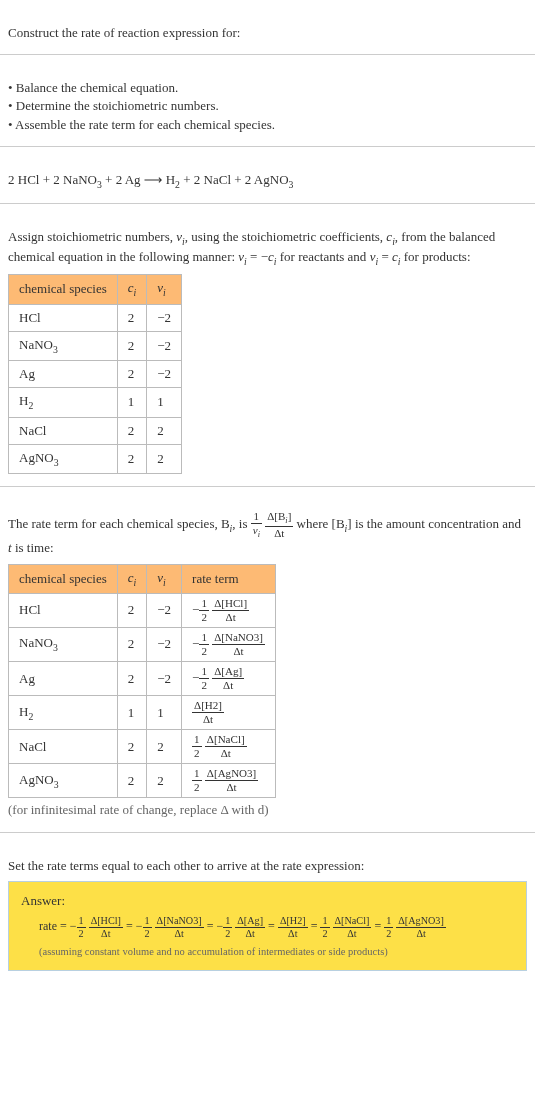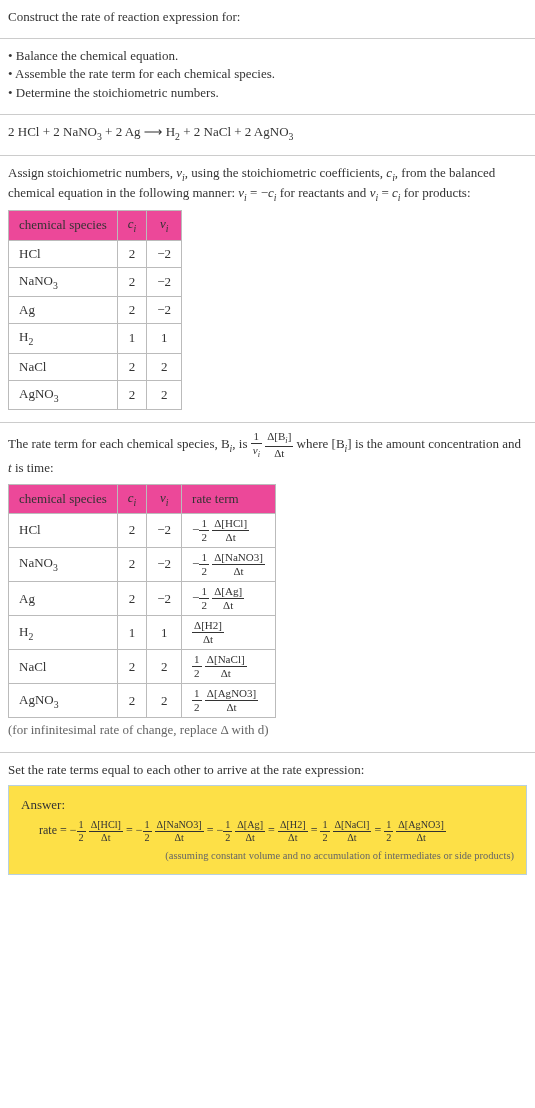--- a/index.html
+++ b/index.html
@@ -6,20 +6,21 @@
     body {
       font-family: Georgia, 'Times New Roman', serif;
       background: #fff;
       color: #333;
       width: 535px;
       font-size: 13px;
       line-height: 1.4;
     }
     .section {
       padding: 8px 8px 12px 8px;
+      margin-top: 16px;
     }
     hr {
       border: none;
       border-top: 1px solid #ccc;
       margin: 0;
     }
     .sub { font-size: 0.75em; vertical-align: sub; }
     .ital { font-style: italic; }
     .arrow { font-family: sans-serif; }
     table {
@@ -28,23 +29,23 @@
       font-size: 13px;
     }
     th, td {
       border: 1px solid #bbb;
       padding: 4px 10px;
       text-align: left;
       white-space: nowrap;
     }
     th {
       font-weight: normal;
-      background: #ec4899;
-    }
-    .center { text-align: center; }
+      background: #fdba74;
+    }
+    .center { }
     .frac {
       display: inline-block;
       vertical-align: middle;
       text-align: center;
       font-size: 0.85em;
       line-height: 1;
     }
     .frac .num {
       display: block;
       border-bottom: 1px solid #333;
@@ -71,35 +72,34 @@
     .rate-line {
       font-size: 12px;
       white-space: nowrap;
       padding-left: 18px;
     }
     .rate-note {
       font-size: 10.5px;
       color: #666;
       margin-top: 6px;
       padding-left: 18px;
-      text-align: right;
     }
   </style>
 </head>
 <body>
 
 <div class="section">
   <div>Construct the rate of reaction expression for:</div>
 </div>
 <hr>
 
 <div class="section">
   <div>• Balance the chemical equation.</div>
+  <div>• Determine the stoichiometric numbers.</div>
   <div>• Assemble the rate term for each chemical species.</div>
-  <div>• Determine the stoichiometric numbers.</div>
 </div>
 <hr>
 
 <div class="section">
   <div>
     <span>2 HCl + 2 NaNO</span><span class="sub">3</span><span> + 2 Ag </span><span class="arrow">⟶</span><span>  H</span><span class="sub">2</span><span> + 2 NaCl + 2 AgNO</span><span class="sub">3</span>
   </div>
 </div>
 <hr>
 

